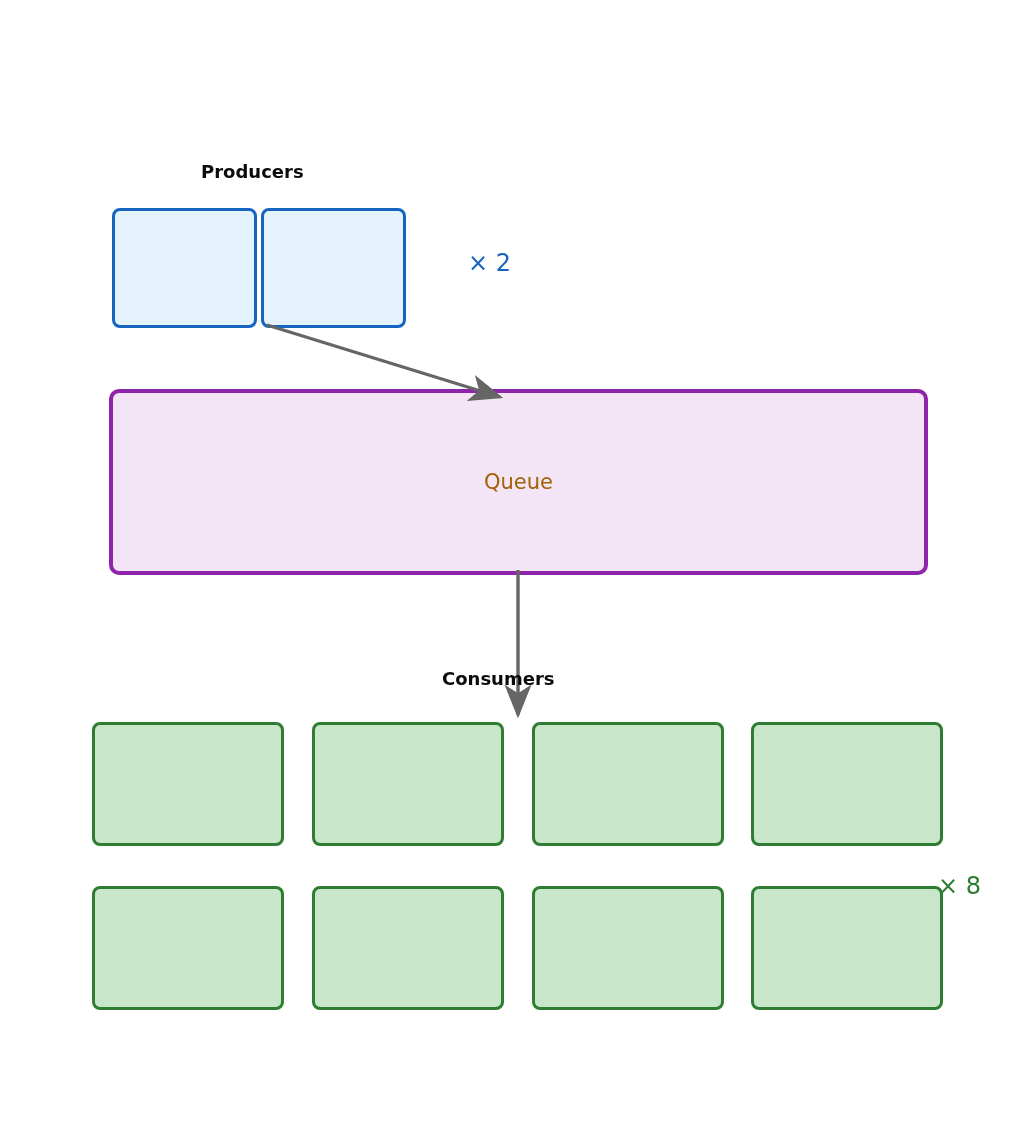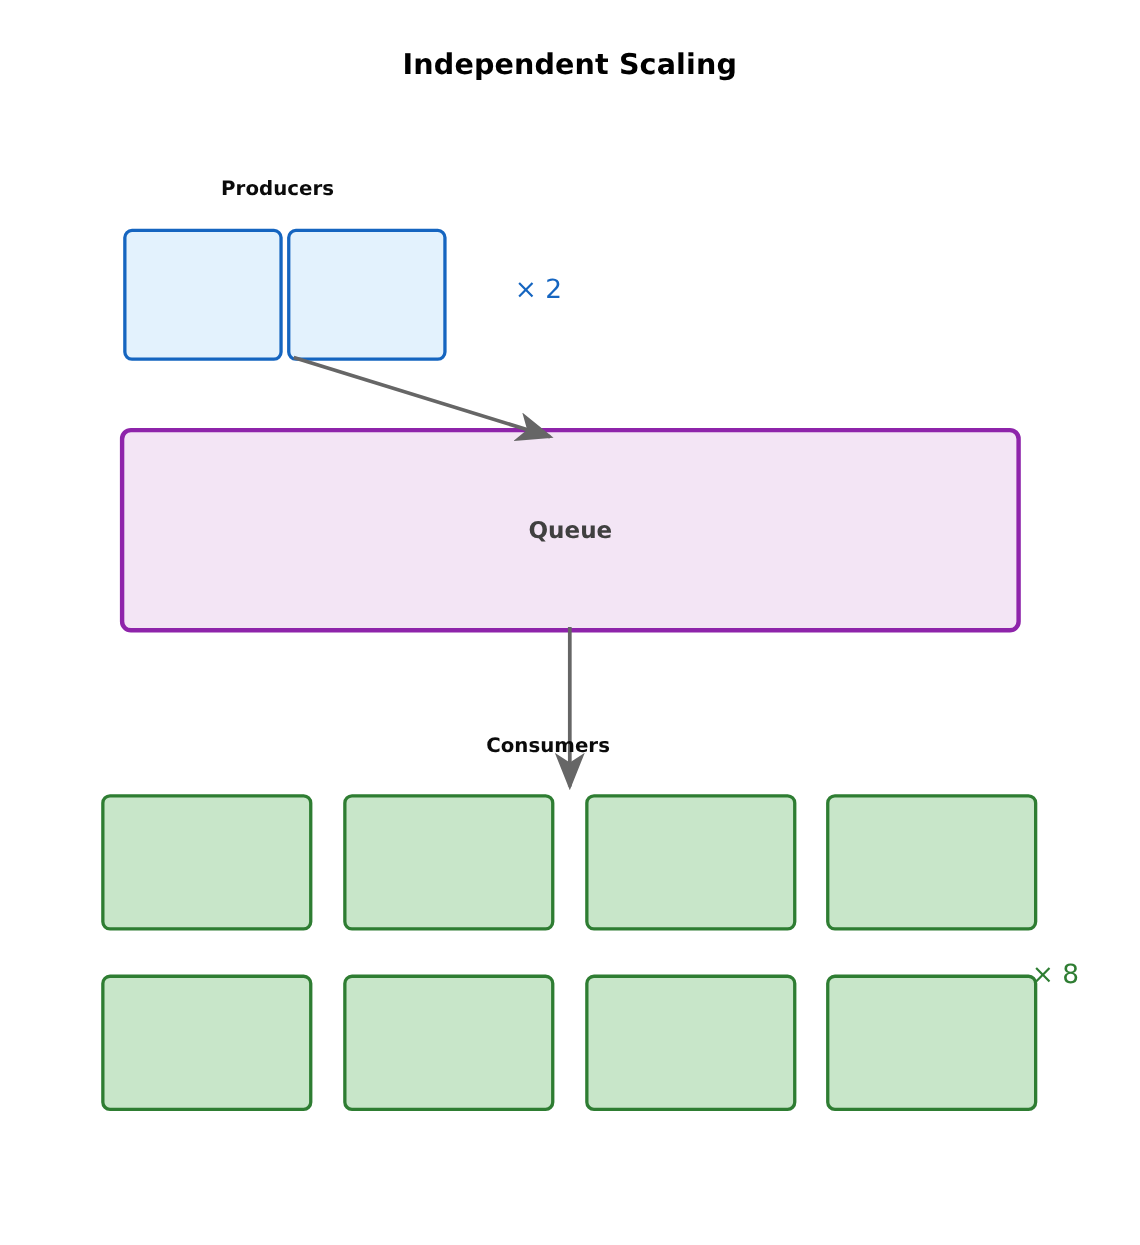--- a/index.html
+++ b/index.html
@@ -95,22 +95,22 @@
   #queue-label {
     position: absolute;
     left: 0;
     top: 0;
     width: 100%;
     height: 100%;
     display: flex;
     align-items: center;
     justify-content: center;
     font-size: 21px;
-    font-weight: 700;
-    color: #404040;
+    font-weight: 400;
+    color: #a16207;
   }
   
   .consumer-box {
     position: absolute;
     width: 192px;
     height: 124px;
     box-sizing: border-box;
     border: 3px solid #2e7d32;
     border-radius: 8px;
     background: #c8e6c9;
@@ -131,21 +131,20 @@
     height: 1132px;
     z-index: 1;
     pointer-events: none;
   }
 </style>
 </head>
 <body>
 
 <div class="canvas">
 
-  <div class="diagram-title">Independent Scaling</div>
 
   <div class="group-label" id="producers-label">Producers</div>
 
   <div class="producer-box" id="producer-box-1"></div>
   <div class="producer-box" id="producer-box-2"></div>
 
   <div class="multiplier" id="producers-multiplier">× 2</div>
 
   <div id="queue-box">
     <div id="queue-label">Queue</div>

